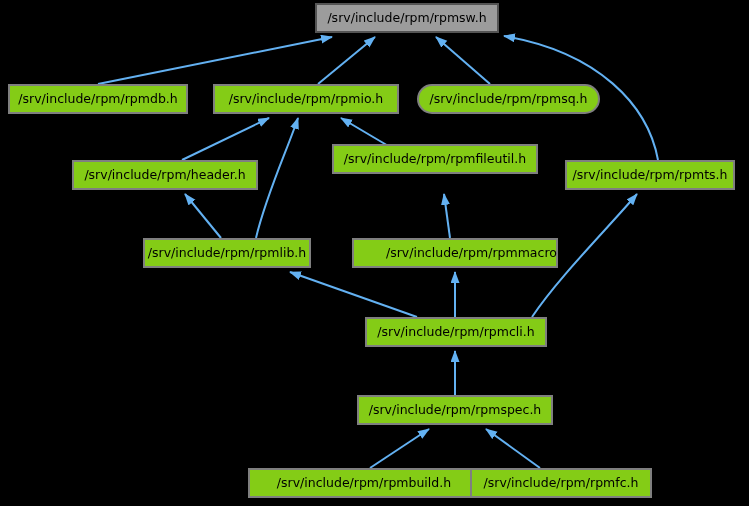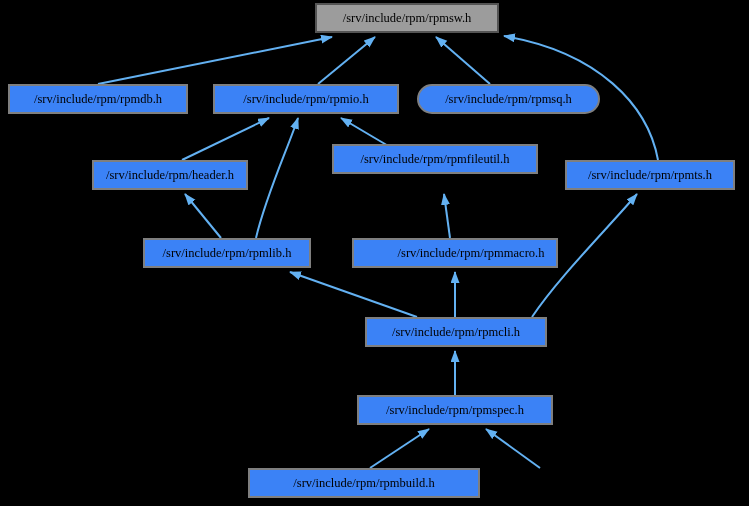--- a/index.html
+++ b/index.html
@@ -3,46 +3,46 @@
 <meta charset="utf-8">
 <style>
   html,body{margin:0;padding:0;}
   body{
     width:749px;height:506px;
     background:#000000;
     position:relative;
     font-family:"DejaVu Sans","Liberation Sans",sans-serif;
     overflow:hidden;
   }
-  #graph{position:absolute;inset:0;width:749px;height:506px;font-family:Liberation Serif, serif;}
+  #graph{position:absolute;inset:0;width:749px;height:506px;}
   svg#edges{position:absolute;left:0;top:0;z-index:1;}
   .node{
     position:absolute;
     box-sizing:border-box;
     height:30px;
-    background:#3b82f6;
+    background:#84cc16;
     border:2px solid #7f7f7f;
     color:#000000;
     font-size:12.5px;
     line-height:26px;
     text-align:center;
     white-space:nowrap;
     z-index:2;
     cursor:pointer;
   }
   .node.highlight{
     background:#9c9c9c;
     border-color:#545454;
   }
   
   #n-rpmsw      {left:315px; top:3px;   width:184px;}
   #n-rpmdb      {left:8px;   top:84px;  width:180px;}
   #n-rpmio      {left:213px; top:84px;  width:186px;}
   #n-rpmsq      {left:417px; top:84px;  width:183px;border-radius:15px;}
-  #n-header     {left:72px;  top:160px; width:156px;margin-left:20px;}
+  #n-header     {left:72px;  top:160px; width:186px;}
   #n-rpmfileutil{left:332px; top:144px; width:206px;}
   #n-rpmts      {left:565px; top:160px; width:170px;}
   #n-rpmlib     {left:143px; top:238px; width:168px;}
   #n-rpmmacro   {left:352px; top:238px; width:206px;padding-left:32px;}
   #n-rpmcli     {left:365px; top:317px; width:182px;}
   #n-rpmspec    {left:357px; top:395px; width:196px;}
   #n-rpmbuild   {left:248px; top:468px; width:232px;}
   #n-rpmfc      {left:470px; top:468px; width:182px;}
   .edge{fill:none;stroke:#63b1f2;stroke-width:2px;}
 </style>
@@ -79,14 +79,15 @@
   <div id="n-rpmio" class="node">/srv/include/rpm/rpmio.h</div>
   <div id="n-rpmsq" class="node">/srv/include/rpm/rpmsq.h</div>
   <div id="n-header" class="node">/srv/include/rpm/header.h</div>
   <div id="n-rpmfileutil" class="node">/srv/include/rpm/rpmfileutil.h</div>
   <div id="n-rpmts" class="node">/srv/include/rpm/rpmts.h</div>
   <div id="n-rpmlib" class="node">/srv/include/rpm/rpmlib.h</div>
   <div id="n-rpmmacro" class="node">/srv/include/rpm/rpmmacro.h</div>
   <div id="n-rpmspec" class="node">/srv/include/rpm/rpmspec.h</div>
   <div id="n-rpmcli" class="node">/srv/include/rpm/rpmcli.h</div>
   <div id="n-rpmbuild" class="node">/srv/include/rpm/rpmbuild.h</div>
+  <div id="n-rpmfc" class="node">/srv/include/rpm/rpmfc.h</div>
 
 </div>
 
 </body></html>

